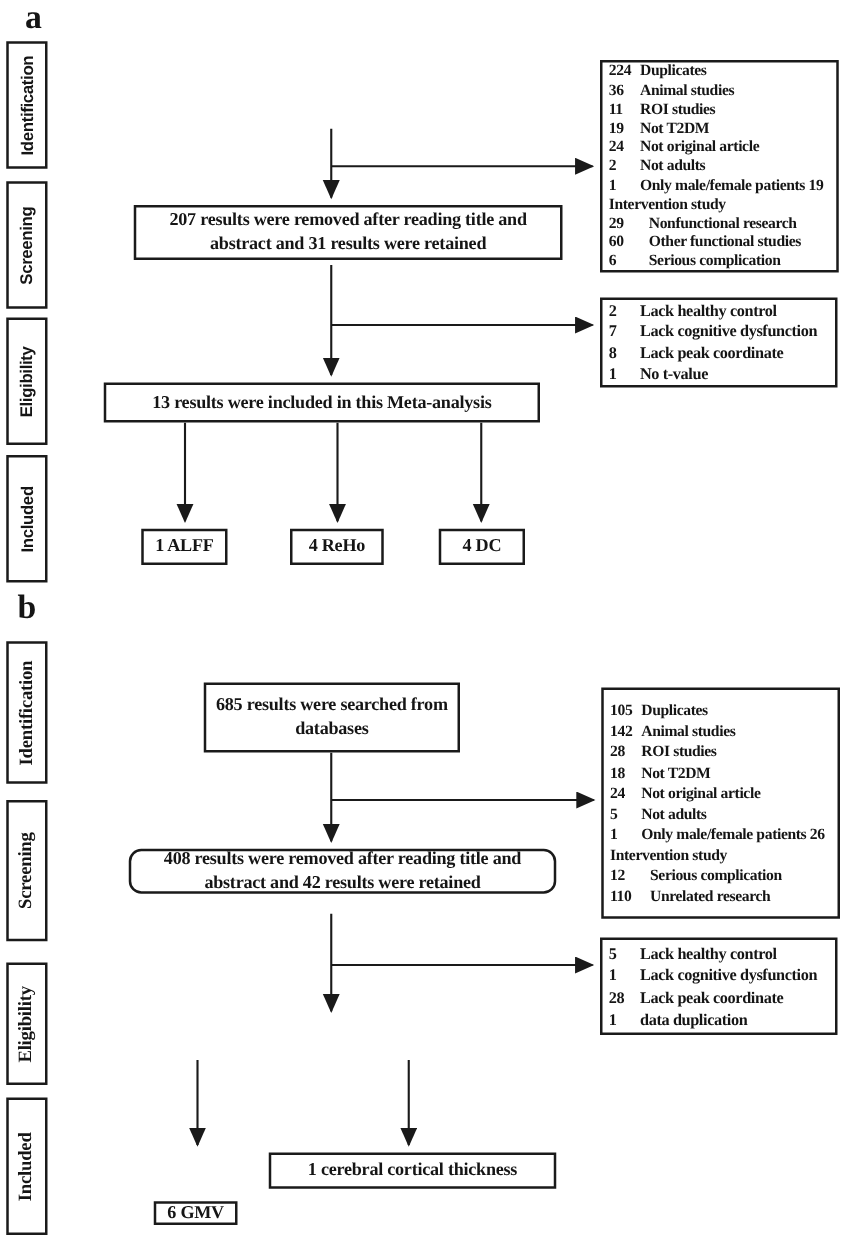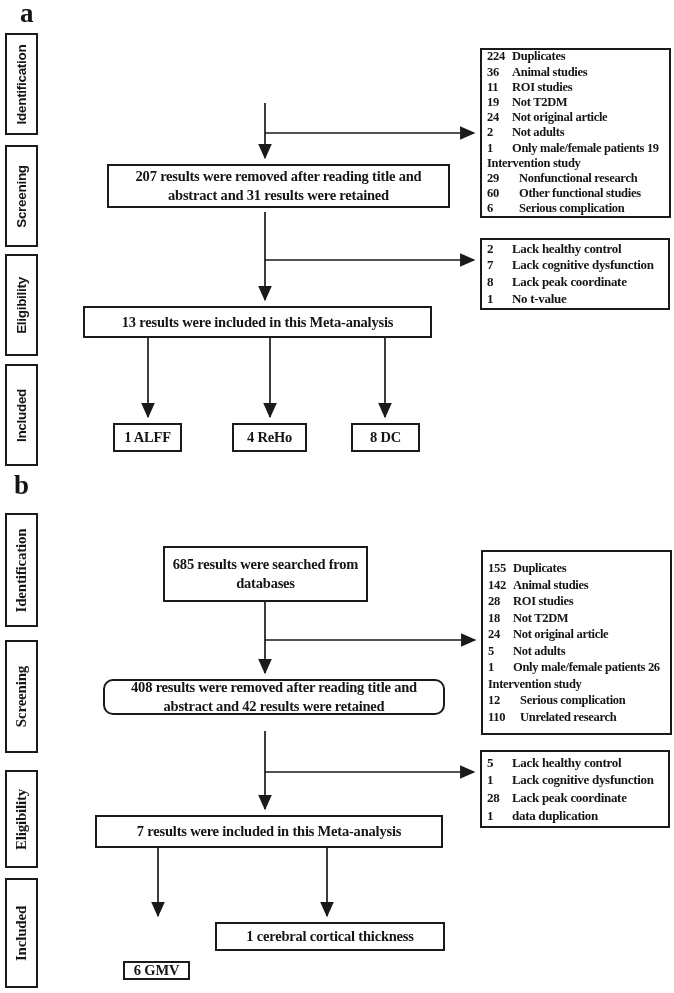--- a/index.html
+++ b/index.html
@@ -159,21 +159,21 @@
       <div class="row">
         <span class="n">1</span>
         <span class="t">No t-value</span>
       </div>
     </div>
 
   <div class="box flow" style="left:83px;top:306px;width:349px;height:32px;">13 results were included in this Meta-analysis</div>
 
   <div class="box flow" style="left:113px;top:423px;width:69px;height:29px;">1 ALFF</div>
   <div class="box flow" style="left:232px;top:423px;width:75px;height:29px;font-family:Liberation Serif, serif;">4 ReHo</div>
-  <div class="box flow" style="left:351px;top:423px;width:69px;height:29px;">8 DC</div>
+  <div class="box flow" style="left:351px;top:423px;width:69px;height:29px;">4 DC</div>
 
   <div class="panel-letter" style="left:14px;top:472px;">b</div>
 
   <div class="box stage serif" style="left:5px;top:513px;height:114px;">
     <span>Identification</span>
   </div>
   <div class="box stage serif" style="left:5px;top:640px;height:113px;">
     <span>Screening</span>
   </div>
   <div class="box stage serif" style="left:5px;top:770px;height:98px;">
@@ -181,21 +181,21 @@
   </div>
   <div class="box stage serif" style="left:5px;top:878px;height:110px;">
     <span>Included</span>
   </div>
 
   <div class="box flow" style="left:163px;top:546px;width:205px;height:56px;">685 results were searched from databases</div>
 
   <div class="box excl excl1b" style="left:481px;top:550px;width:191px;height:185px;">
 
       <div class="row">
-        <span class="n">155</span>
+        <span class="n">105</span>
         <span class="t">Duplicates</span>
       </div>
 
       <div class="row">
         <span class="n">142</span>
         <span class="t">Animal studies</span>
       </div>
 
       <div class="row">
         <span class="n">28</span>
@@ -256,18 +256,17 @@
         <span class="n">28</span>
         <span class="t">Lack peak coordinate</span>
       </div>
 
       <div class="row">
         <span class="n">1</span>
         <span class="t">data duplication</span>
       </div>
     </div>
 
-  <div class="box flow" style="left:95px;top:815px;width:348px;height:33px;">7 results were included in this Meta-analysis</div>
 
   <div class="box flow" style="left:123px;top:922px;width:67px;height:19px;margin-top:39px;">6 GMV</div>
   <div class="box flow" style="left:215px;top:922px;width:230px;height:29px;">1 cerebral cortical thickness</div>
 
 </div>
 
 </body></html>

